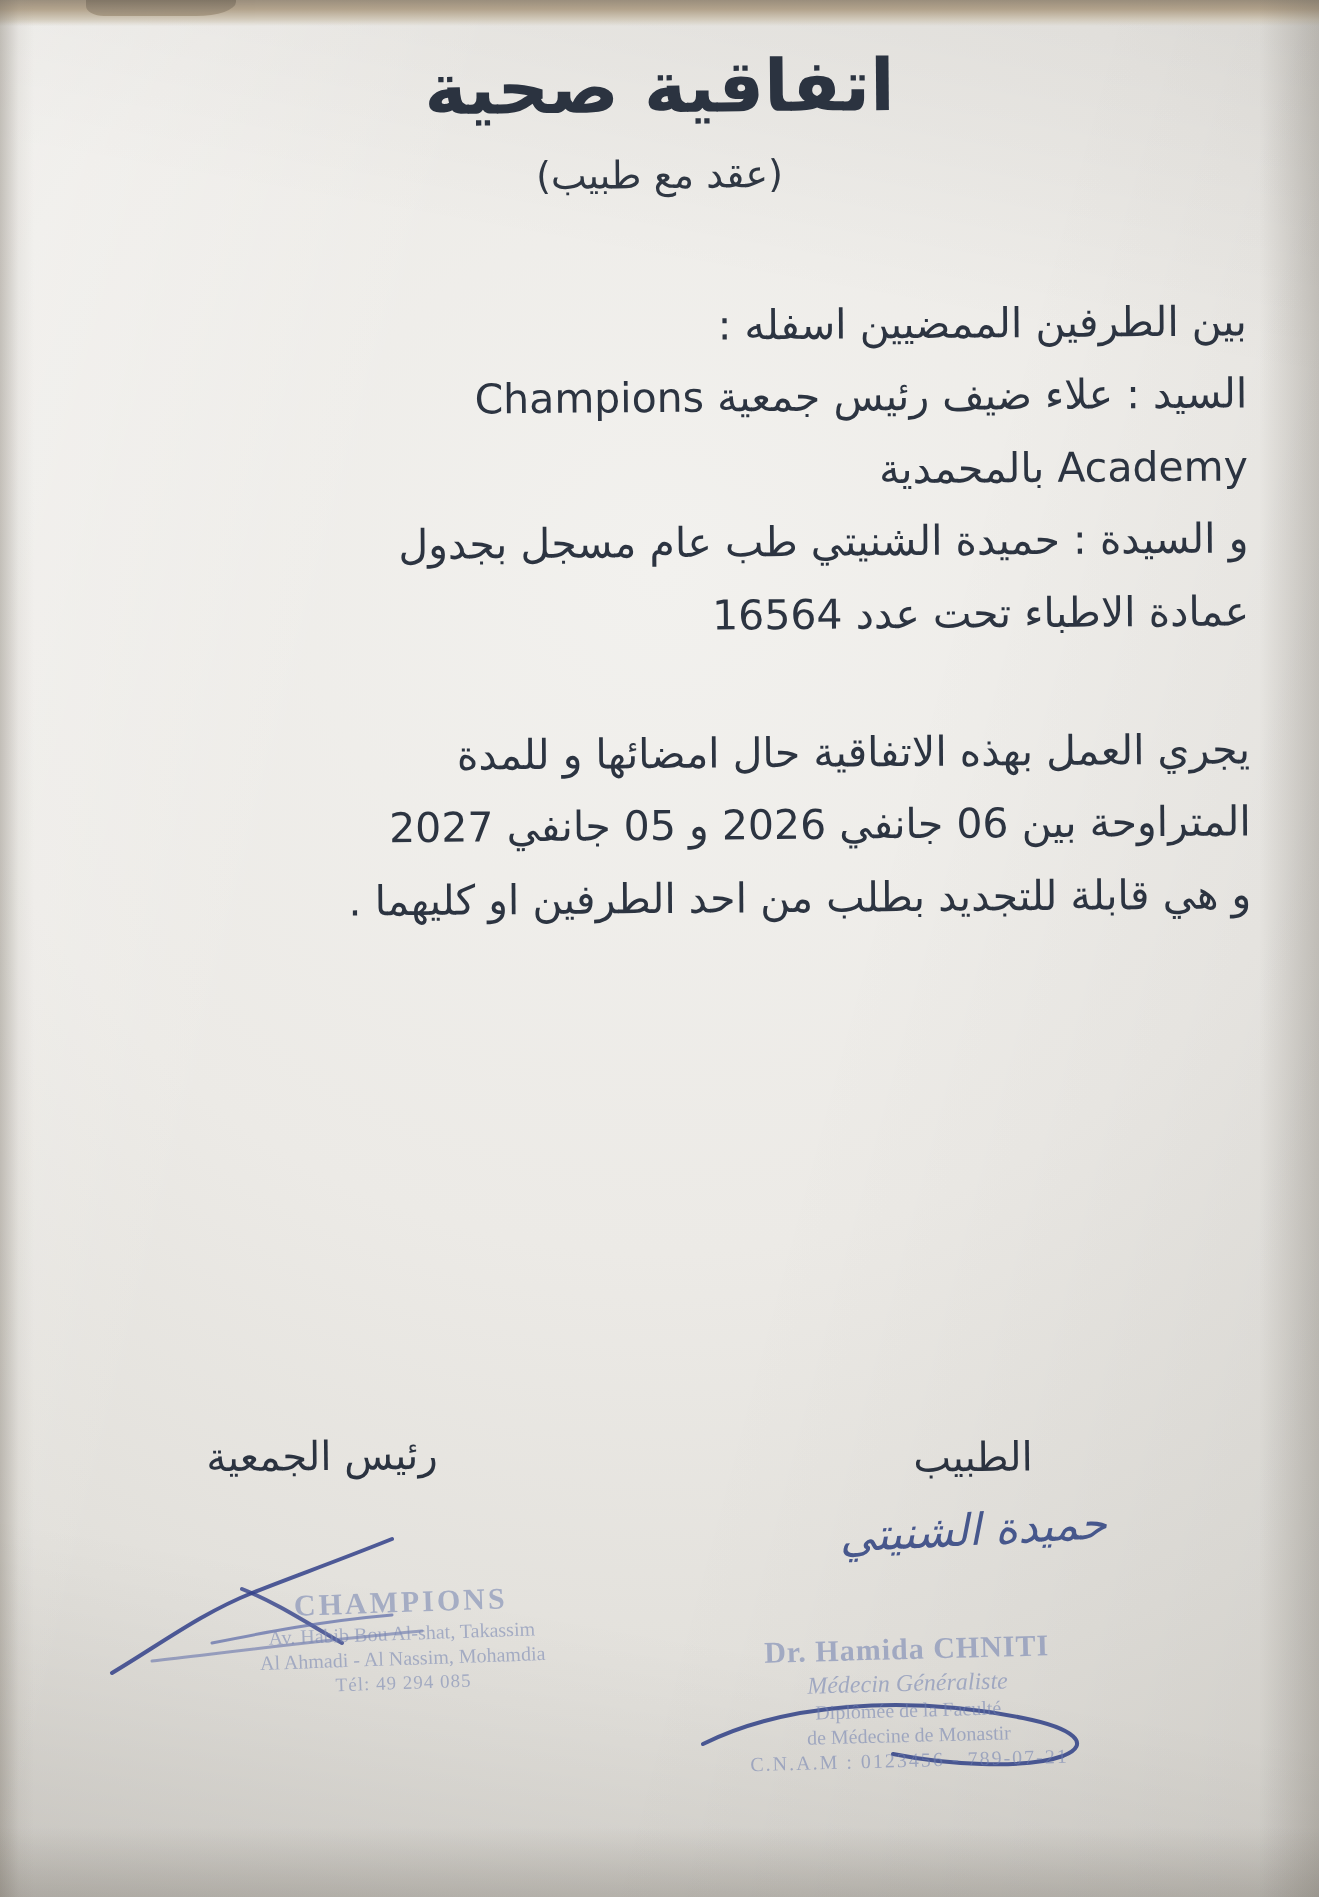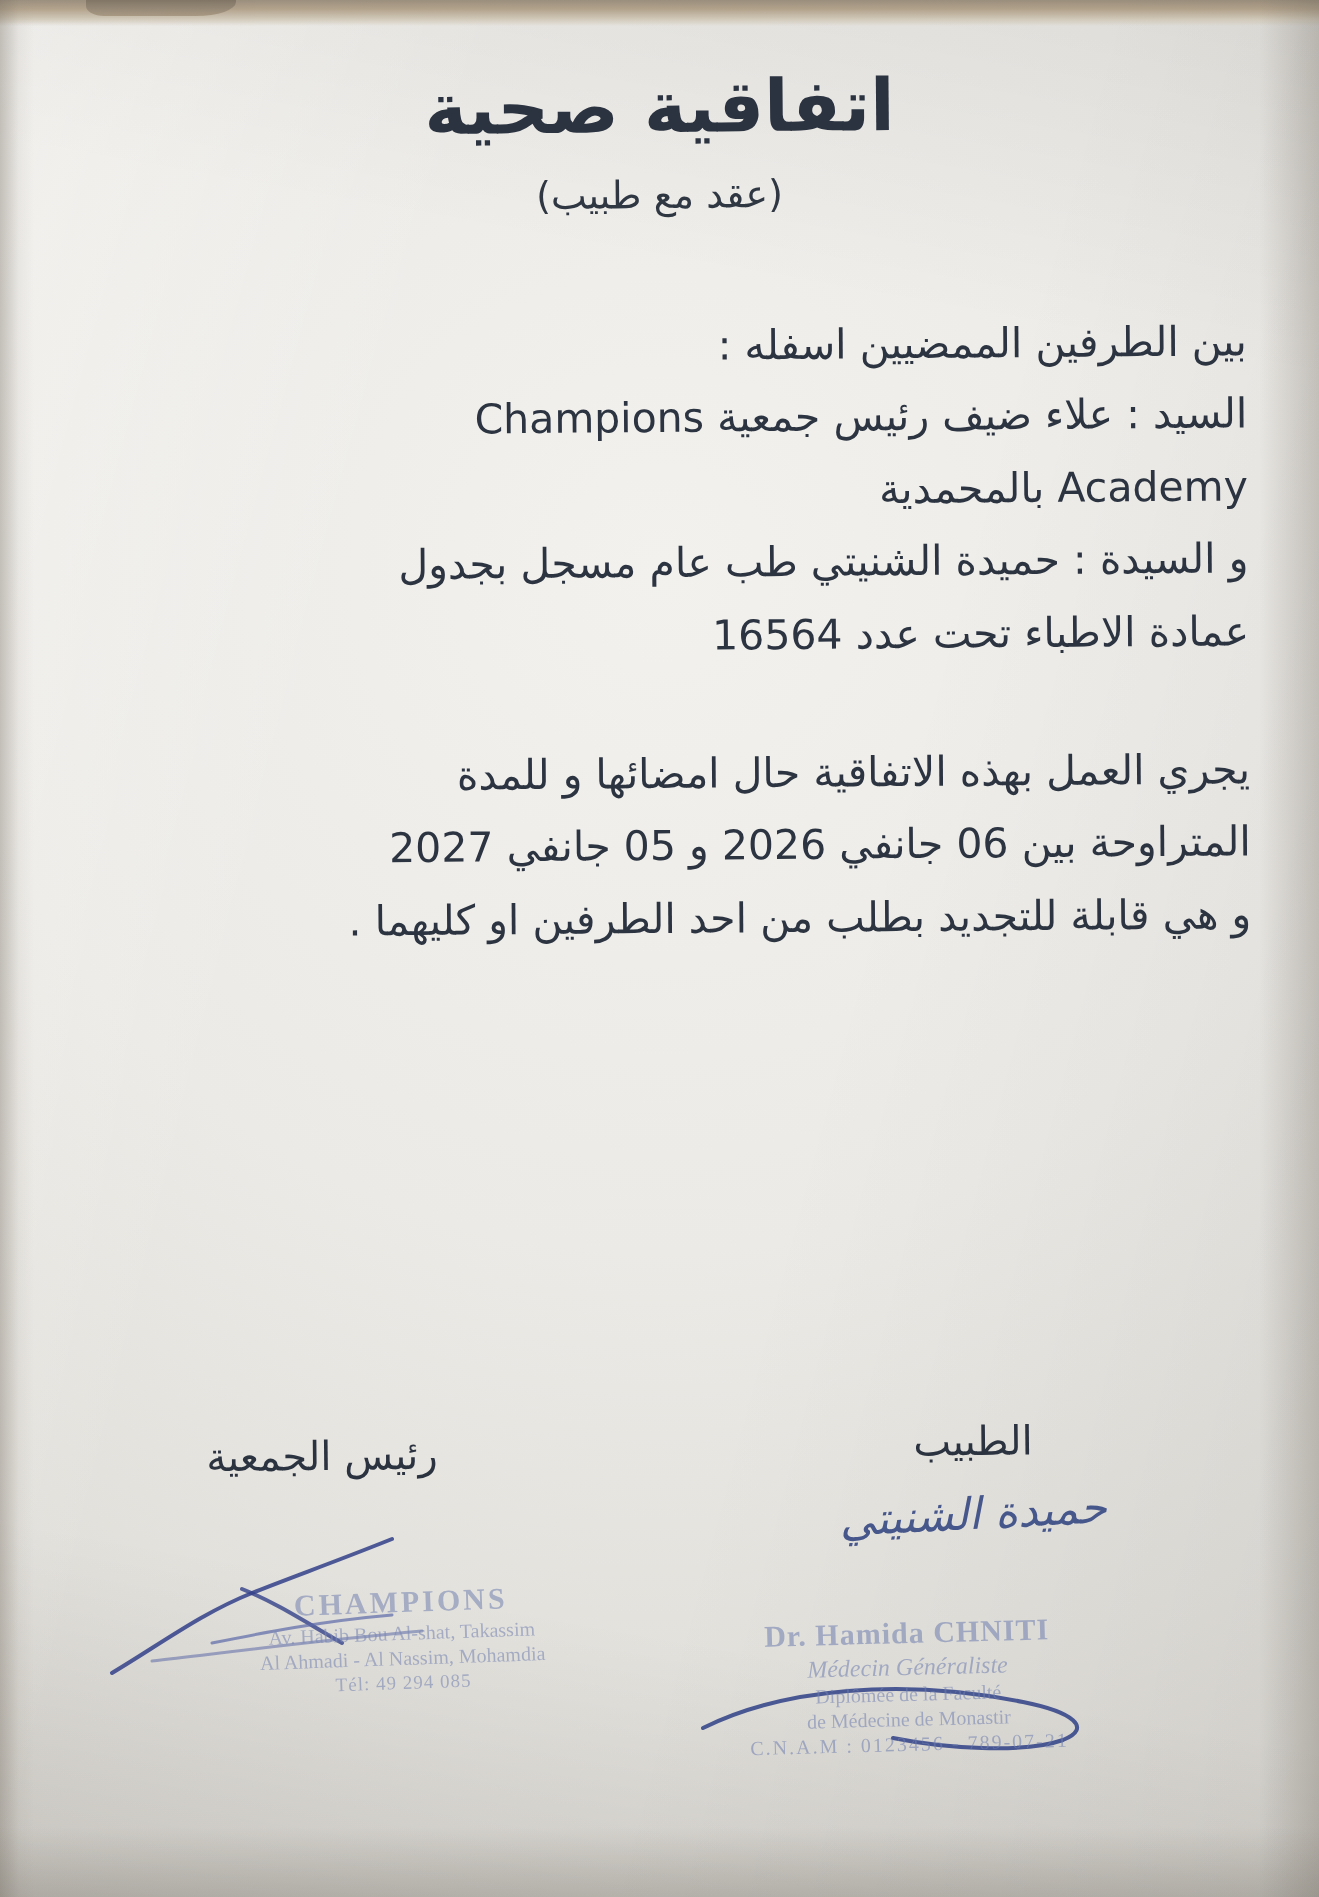--- a/index.html
+++ b/index.html
@@ -60,21 +60,20 @@
   .bottom-shadow {
     position: absolute;
     bottom: 0; left: 0; width: 1319px; height: 70px;
     background: linear-gradient(0deg, rgba(110,104,94,0.28) 0%, rgba(0,0,0,0) 100%);
   }
 
   .content {
     position: absolute;
     inset: 0;
     padding: 0 40px;
-    margin-top: 20px;
   }
 
   .doc-title {
     text-align: center;
     font-size: 72px;
     font-weight: 700;
     color: #2b3340;
     letter-spacing: 0px;
     margin-top: 48px;
     line-height: 1.1;
@@ -109,21 +108,21 @@
     top: 1418px;
     left: 0;
     width: 1319px;
     height: 420px;
   }
   .sig-col {
     position: absolute;
     width: 520px;
   }
   .sig-left { left: 62px; top: 15px; text-align: center; }
-  .sig-right { right: 86px; top: 0; text-align: center; }
+  .sig-right { right: 86px; top: 16px; text-align: center; }
   .sig-label {
     font-size: 40px;
     color: #2b3340;
     transform: rotate(-0.6deg);
   }
 
   
   .handwriting {
     margin-top: 24px;
     font-family: "DejaVu Serif", serif;

